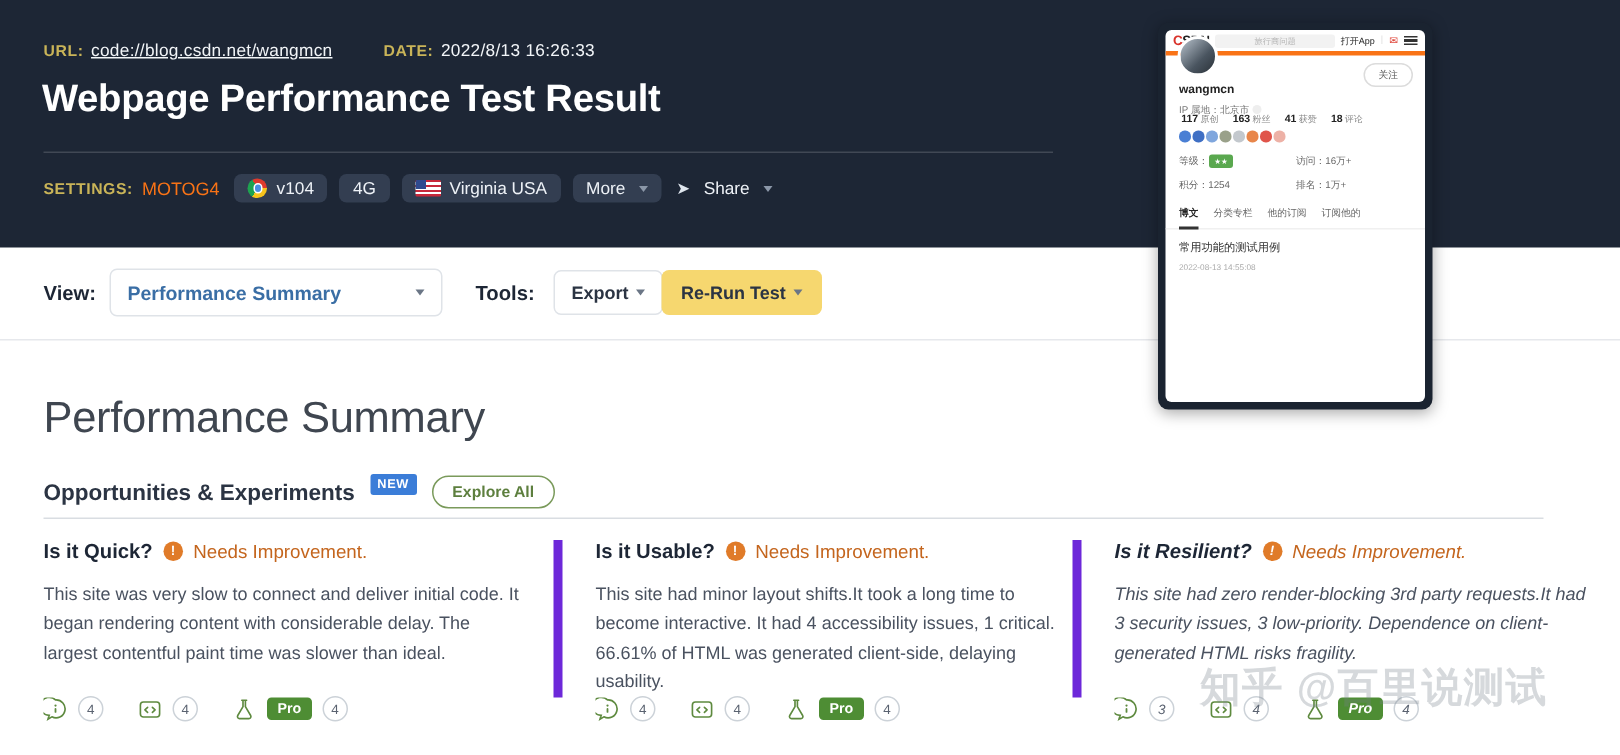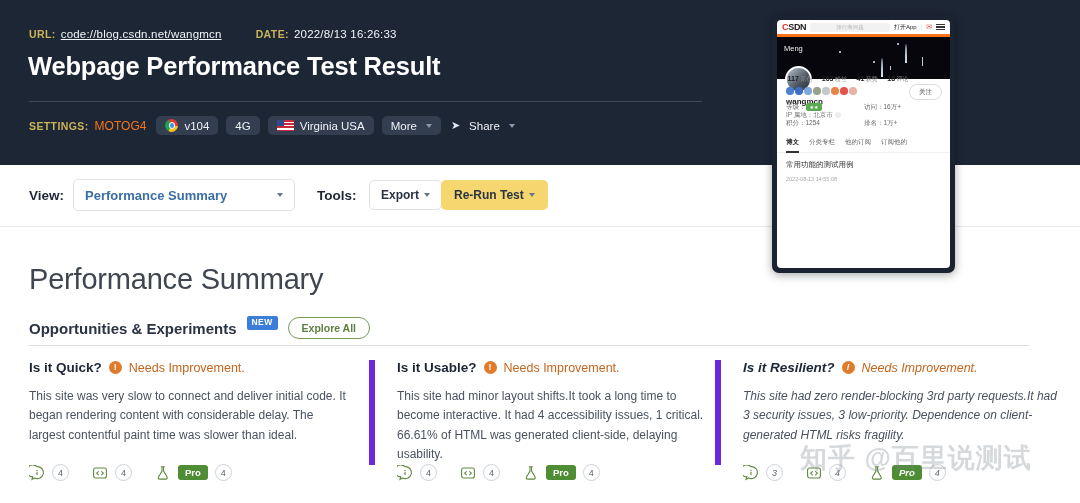--- a/index.html
+++ b/index.html
@@ -426,32 +426,20 @@
         <span class="ph-openapp">打开App</span>
         <span class="ph-div">|</span>
         <span class="ph-red">✉</span>
         <span class="ph-menu">
             <i></i>
             <i></i>
             <i></i>
           </span>
       </div>
 
-      <div class="ph-hero">
-        <span class="nm">Meng</span>
-        <span class="star" style="left:120px;top:6px;"></span>
-        <span class="star" style="left:96px;top:24px;"></span>
-        <span class="star" style="left:62px;top:14px;"></span>
-        <span class="sat" style="left:128px;top:8px;width:34px;height:22px;">
-          <span class="dish"></span><span class="pole"></span>
-        </span>
-        <span class="sat" style="left:104px;top:22px;width:17px;height:12px;">
-          <span class="dish"></span><span class="pole"></span>
-        </span>
-      </div>
 
       <div class="ph-prof">
         <span class="avatar"></span>
         <span class="btn-follow">关注</span>
         <span class="ph-user">wangmcn</span>
         <span class="ph-ip"><span>IP 属地：北京市</span><i></i></span>
       </div>
 
       <div class="ph-stats">
         <span><b>117</b><span>原创</span></span>

